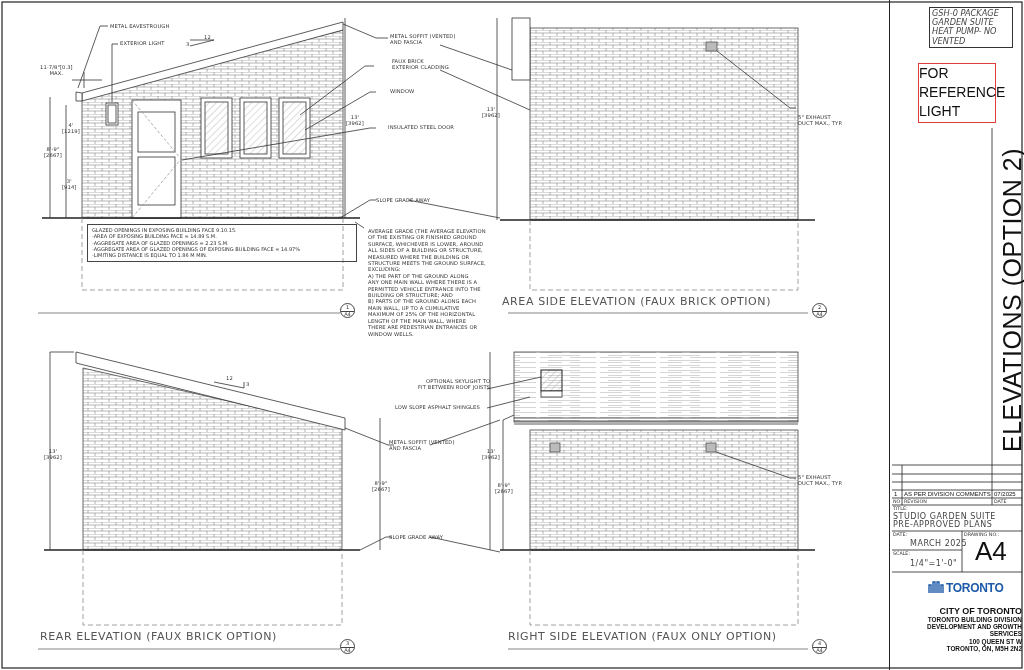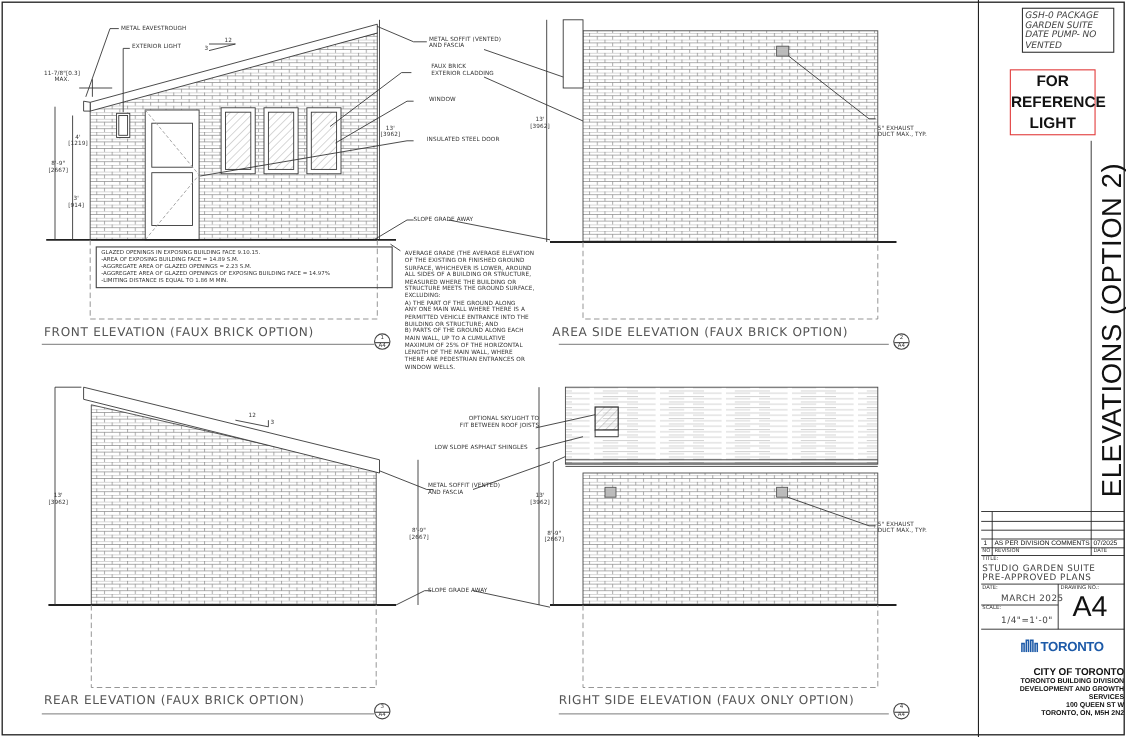--- a/index.html
+++ b/index.html
@@ -6,21 +6,21 @@
   body{width:1024px;height:670px;position:relative;overflow:hidden;font-family:"Liberation Sans",sans-serif;color:#222;}
   .sheet{position:absolute;left:0;top:0;width:1024px;height:670px;}
   svg{position:absolute;left:0;top:0;}
   .lbl{position:absolute;font-family:"DejaVu Sans",sans-serif;font-size:5.2px;line-height:6.4px;color:#333;white-space:pre;letter-spacing:0.1px;}
   .title{position:absolute;font-family:"DejaVu Sans",sans-serif;font-size:11px;color:#555;letter-spacing:0.6px;white-space:nowrap;}
   .glazed{position:absolute;left:87px;top:224px;width:270px;height:38px;border:0.8px solid #444;box-sizing:border-box;padding:2px 4px;}
   .glazed div{font-family:"DejaVu Sans",sans-serif;font-size:5px;line-height:6.3px;color:#333;white-space:nowrap;}
   .tb{position:absolute;left:889px;top:0;width:135px;height:670px;border-left:1.5px solid #222;box-sizing:border-box;}
   .pkg{position:absolute;left:929px;top:7px;width:84px;height:41px;border:1px solid #333;box-sizing:border-box;padding:1px 2px;}
   .pkg div{font-family:"DejaVu Sans",sans-serif;font-style:italic;font-size:8.2px;line-height:9.2px;color:#444;white-space:nowrap;}
-  .ref{position:absolute;left:918px;top:63px;width:78px;height:60px;border:1.5px solid #e23b3b;box-sizing:border-box;text-align:center;font-weight:bold;}
+  .ref{position:absolute;left:918px;top:63px;width:78px;height:60px;border:1.5px solid #e23b3b;box-sizing:border-box;text-align:left;}
   .ref div{font-family:"Liberation Sans",sans-serif;font-size:14px;line-height:19px;color:#111;}
   .vert{position:absolute;left:1012px;top:300px;transform:translate(-50%,-50%) rotate(-90deg);font-family:"Liberation Sans",sans-serif;font-size:25px;color:#111;white-space:nowrap;letter-spacing:0.5px;}
   .rev{position:absolute;font-family:"Liberation Sans",sans-serif;font-size:6px;color:#111;white-space:nowrap;}
   .small{position:absolute;font-family:"DejaVu Sans",sans-serif;font-size:4.8px;color:#333;white-space:nowrap;}
   .tbtext{position:absolute;font-family:"DejaVu Sans",sans-serif;font-size:8px;line-height:9px;color:#444;white-space:nowrap;letter-spacing:0.5px;}
   .dwg{position:absolute;left:975px;top:536px;font-family:"Liberation Sans",sans-serif;font-size:26px;color:#111;}
   .logo{position:absolute;left:928px;top:581px;font-family:"Liberation Sans",sans-serif;font-weight:bold;font-size:12px;color:#1d5aa8;letter-spacing:-0.3px;}
   .city{position:absolute;left:892px;top:606px;width:130px;text-align:right;font-family:"Liberation Sans",sans-serif;font-weight:bold;color:#111;}
   .city .c1{font-size:9px;line-height:10px;}
   .city .c2{font-size:6.4px;line-height:7.2px;}
@@ -203,21 +203,20 @@
 ANY ONE MAIN WALL WHERE THERE IS A
 PERMITTED VEHICLE ENTRANCE INTO THE
 BUILDING OR STRUCTURE; AND
 B) PARTS OF THE GROUND ALONG EACH
 MAIN WALL, UP TO A CUMULATIVE
 MAXIMUM OF 25% OF THE HORIZONTAL
 LENGTH OF THE MAIN WALL, WHERE
 THERE ARE PEDESTRIAN ENTRANCES OR
 WINDOW WELLS.</div>
 
-<div class="title" style="left:40px;top:295px;">FRONT ELEVATION (FAUX BRICK OPTION)</div>
 <div class="bubble" style="left:340px;top:303px;">
   <span>1</span>
   <div class="ln"></div>
   <span>A4</span>
 </div>
 
 <div class="lbl" style="left:482px;top:106px;text-align:center;">13'
 [3962]</div>
 <div class="lbl" style="left:798px;top:114px;">5" EXHAUST
 DUCT MAX., TYP.</div>
@@ -258,21 +257,21 @@
   <span>4</span>
   <div class="ln"></div>
   <span>A4</span>
 </div>
 
 <div class="tb"></div>
 
 <div class="pkg">
   <div>GSH-0 PACKAGE</div>
   <div>GARDEN SUITE</div>
-  <div>DATE PUMP- NO</div>
+  <div>HEAT PUMP- NO</div>
   <div>VENTED</div>
 </div>
 
 <div class="ref">
   <div>FOR</div>
   <div>REFERENCE</div>
   <div>LIGHT</div>
 </div>
 
 <div class="vert">ELEVATIONS (OPTION 2)</div>

